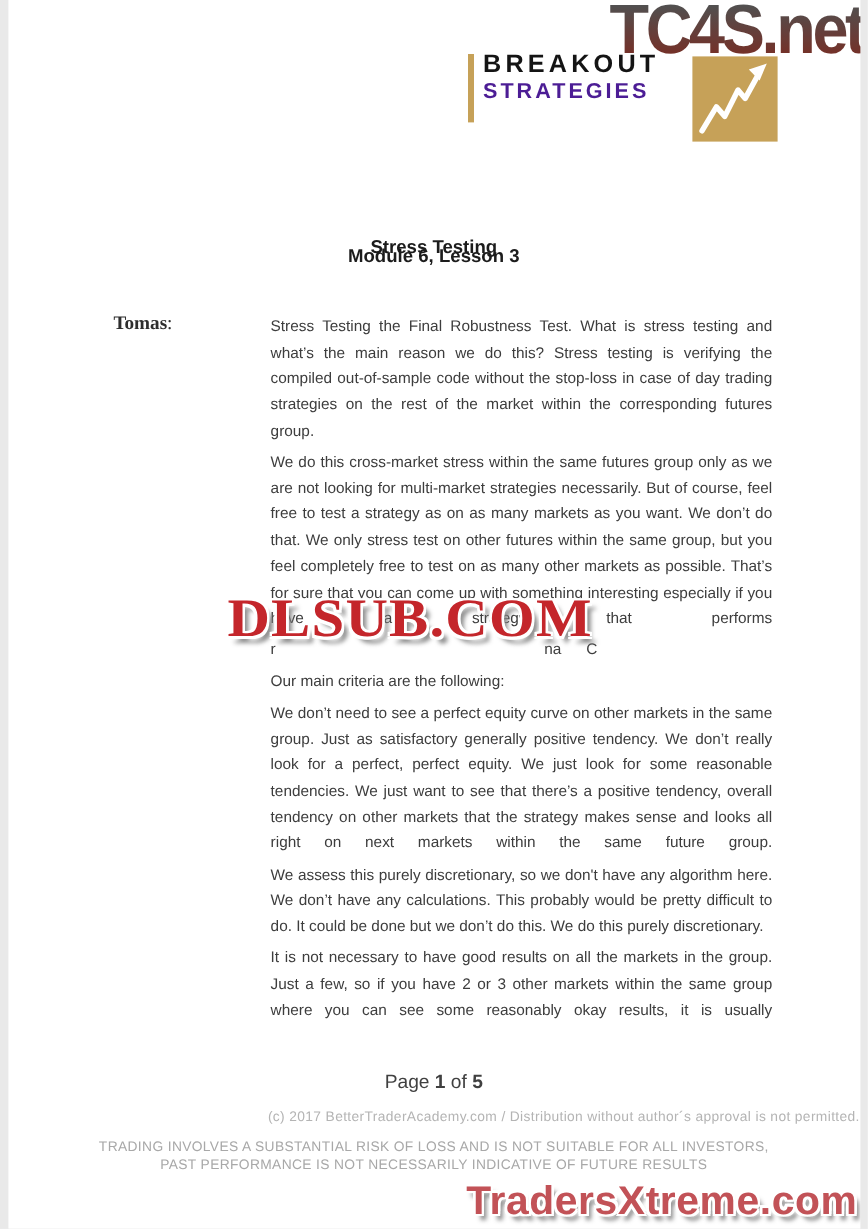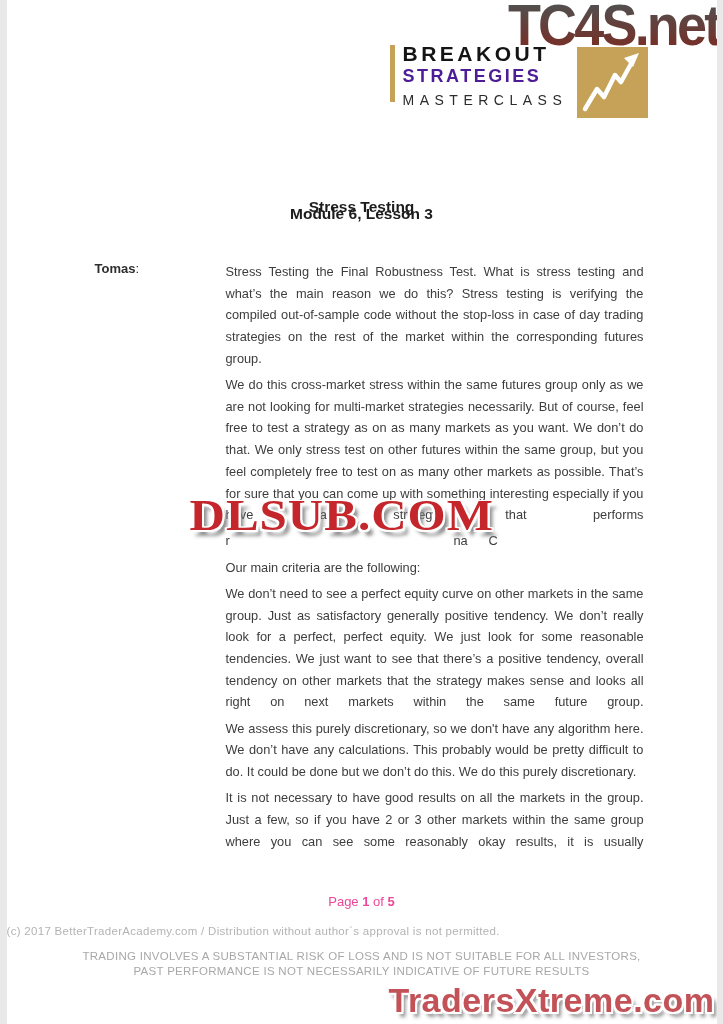--- a/index.html
+++ b/index.html
@@ -30,21 +30,21 @@
   .logo-mark svg { display:block; }
 
   
   .title { position:absolute; left:0; right:0; text-align:center;
            font-size:15.5px; font-weight:bold; color:#1c1c1c; }
   .title-module { top:161px;margin-top:44px; }
   .title-lesson { top:198px; }
 
   
   .content { position:absolute; left:88px; top:261px; width:549px; display:flex; }
-  .speaker { width:131px; font-size:13px; color:#2e2e2e; }
+  .speaker { width:131px; font-size:16px; color:#2e2e2e;font-family:Liberation Serif, serif; }
   .speaker .name { font-weight:bold; }
   .speaker .colon { font-weight:normal; }
   .paras { width:418px; font-size:12.8px; line-height:21.7px; color:#3d3d3d;
            text-align:justify; }
   .paras p { margin:0 0 4.5px 0; }
   .paras p.justify-last { text-align-last:justify; }
   .obscured-line { position:relative; height:21.7px; margin-bottom:4.5px; text-align:left; }
   .obscured-line .frag { position:absolute; top:0; }
   .obscured-line .frag.f0 { left:0; }
   .obscured-line .frag.f1 { left:228px; }
@@ -57,23 +57,23 @@
     letter-spacing:1px; white-space:nowrap; color:#c4262b;
     transform:scaleY(0.92); transform-origin:top left;
     text-shadow:
       -2px -2px 0 #fff, 2px -2px 0 #fff, -2px 2px 0 #fff, 2px 2px 0 #fff,
       -2px 0 0 #fff, 2px 0 0 #fff, 0 -2px 0 #fff, 0 2px 0 #fff,
       5px 6px 4px rgba(125,125,125,0.85);
   }
 
   
   .page-num { position:absolute; top:894px; left:0; right:0; text-align:center;
-              font-size:13px; color:#ec4899; }
+              font-size:16px; color:#404040; }
   .page-num b { font-weight:bold; }
-  .copyright { position:absolute; top:925px; left:0; right:0; text-align:left;
+  .copyright { position:absolute; top:925px; left:0; right:0; text-align:right;
                font-size:11.5px; letter-spacing:0.3px; color:#b4b4b4; }
   .disclaimer { position:absolute; top:949px; left:0; right:0; text-align:center;
                 font-size:11.5px; line-height:14.5px; letter-spacing:0.3px; color:#a8a8a8; }
 
   
   .wm-bottom {
     position:absolute; right:2px; top:982px;
     font-size:34px; font-weight:bold; letter-spacing:0.5px; white-space:nowrap;
     color:#c25257;
     transform:scaleY(0.98); transform-origin:top right;
@@ -88,21 +88,20 @@
 
 <div class="page">
 
   <div class="wm-top">TC4S.net</div>
 
   <div class="logo">
     <div class="logo-bar"></div>
     <div class="logo-text">
       <div class="logo-l1">BREAKOUT</div>
       <div class="logo-l2">STRATEGIES</div>
-      <div class="logo-l3">MASTERCLASS</div>
     </div>
     <div class="logo-mark">
       <svg width="71" height="71" viewBox="0 0 71 71">
         <polyline points="8,62 20,42 27,50 38,28 44,35 55,15" fill="none" stroke="#ffffff" stroke-width="4.5" stroke-linecap="round" stroke-linejoin="round"></polyline>
         <polygon points="62,6 47,11 56,20" fill="#ffffff"></polygon>
       </svg>
     </div>
   </div>
 
   <div class="title title-module">Module 6, Lesson 3</div>

